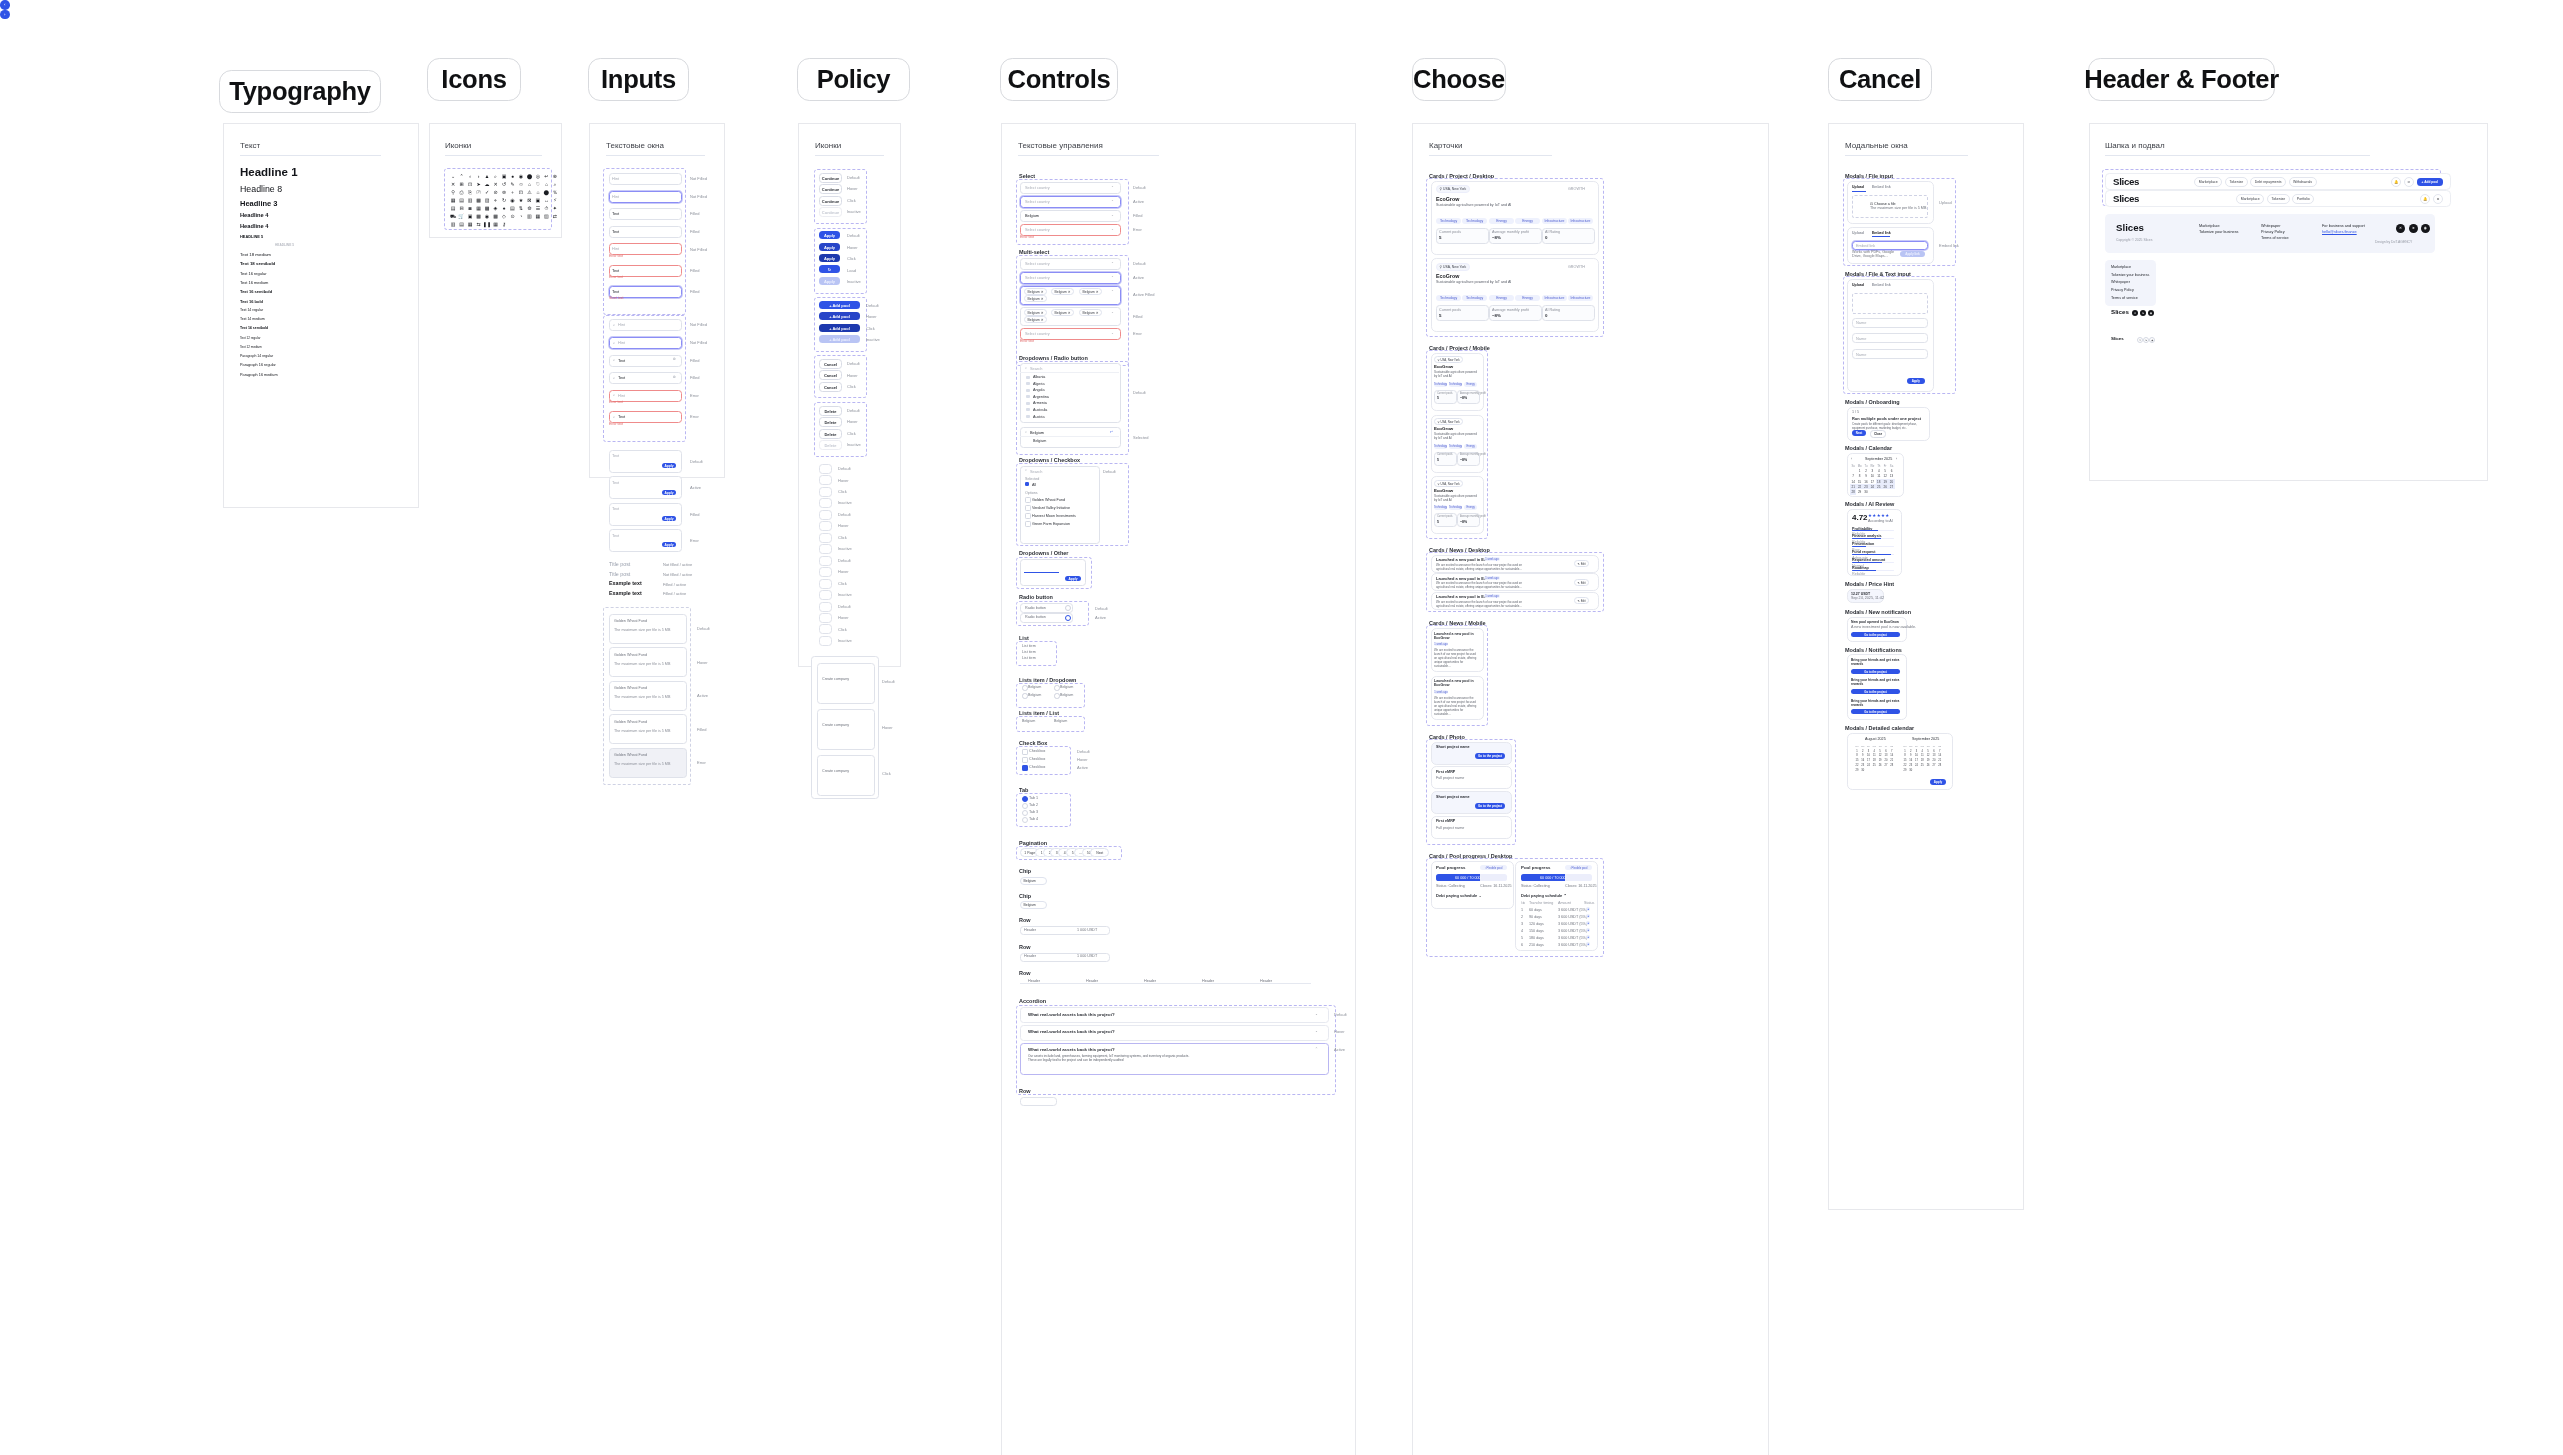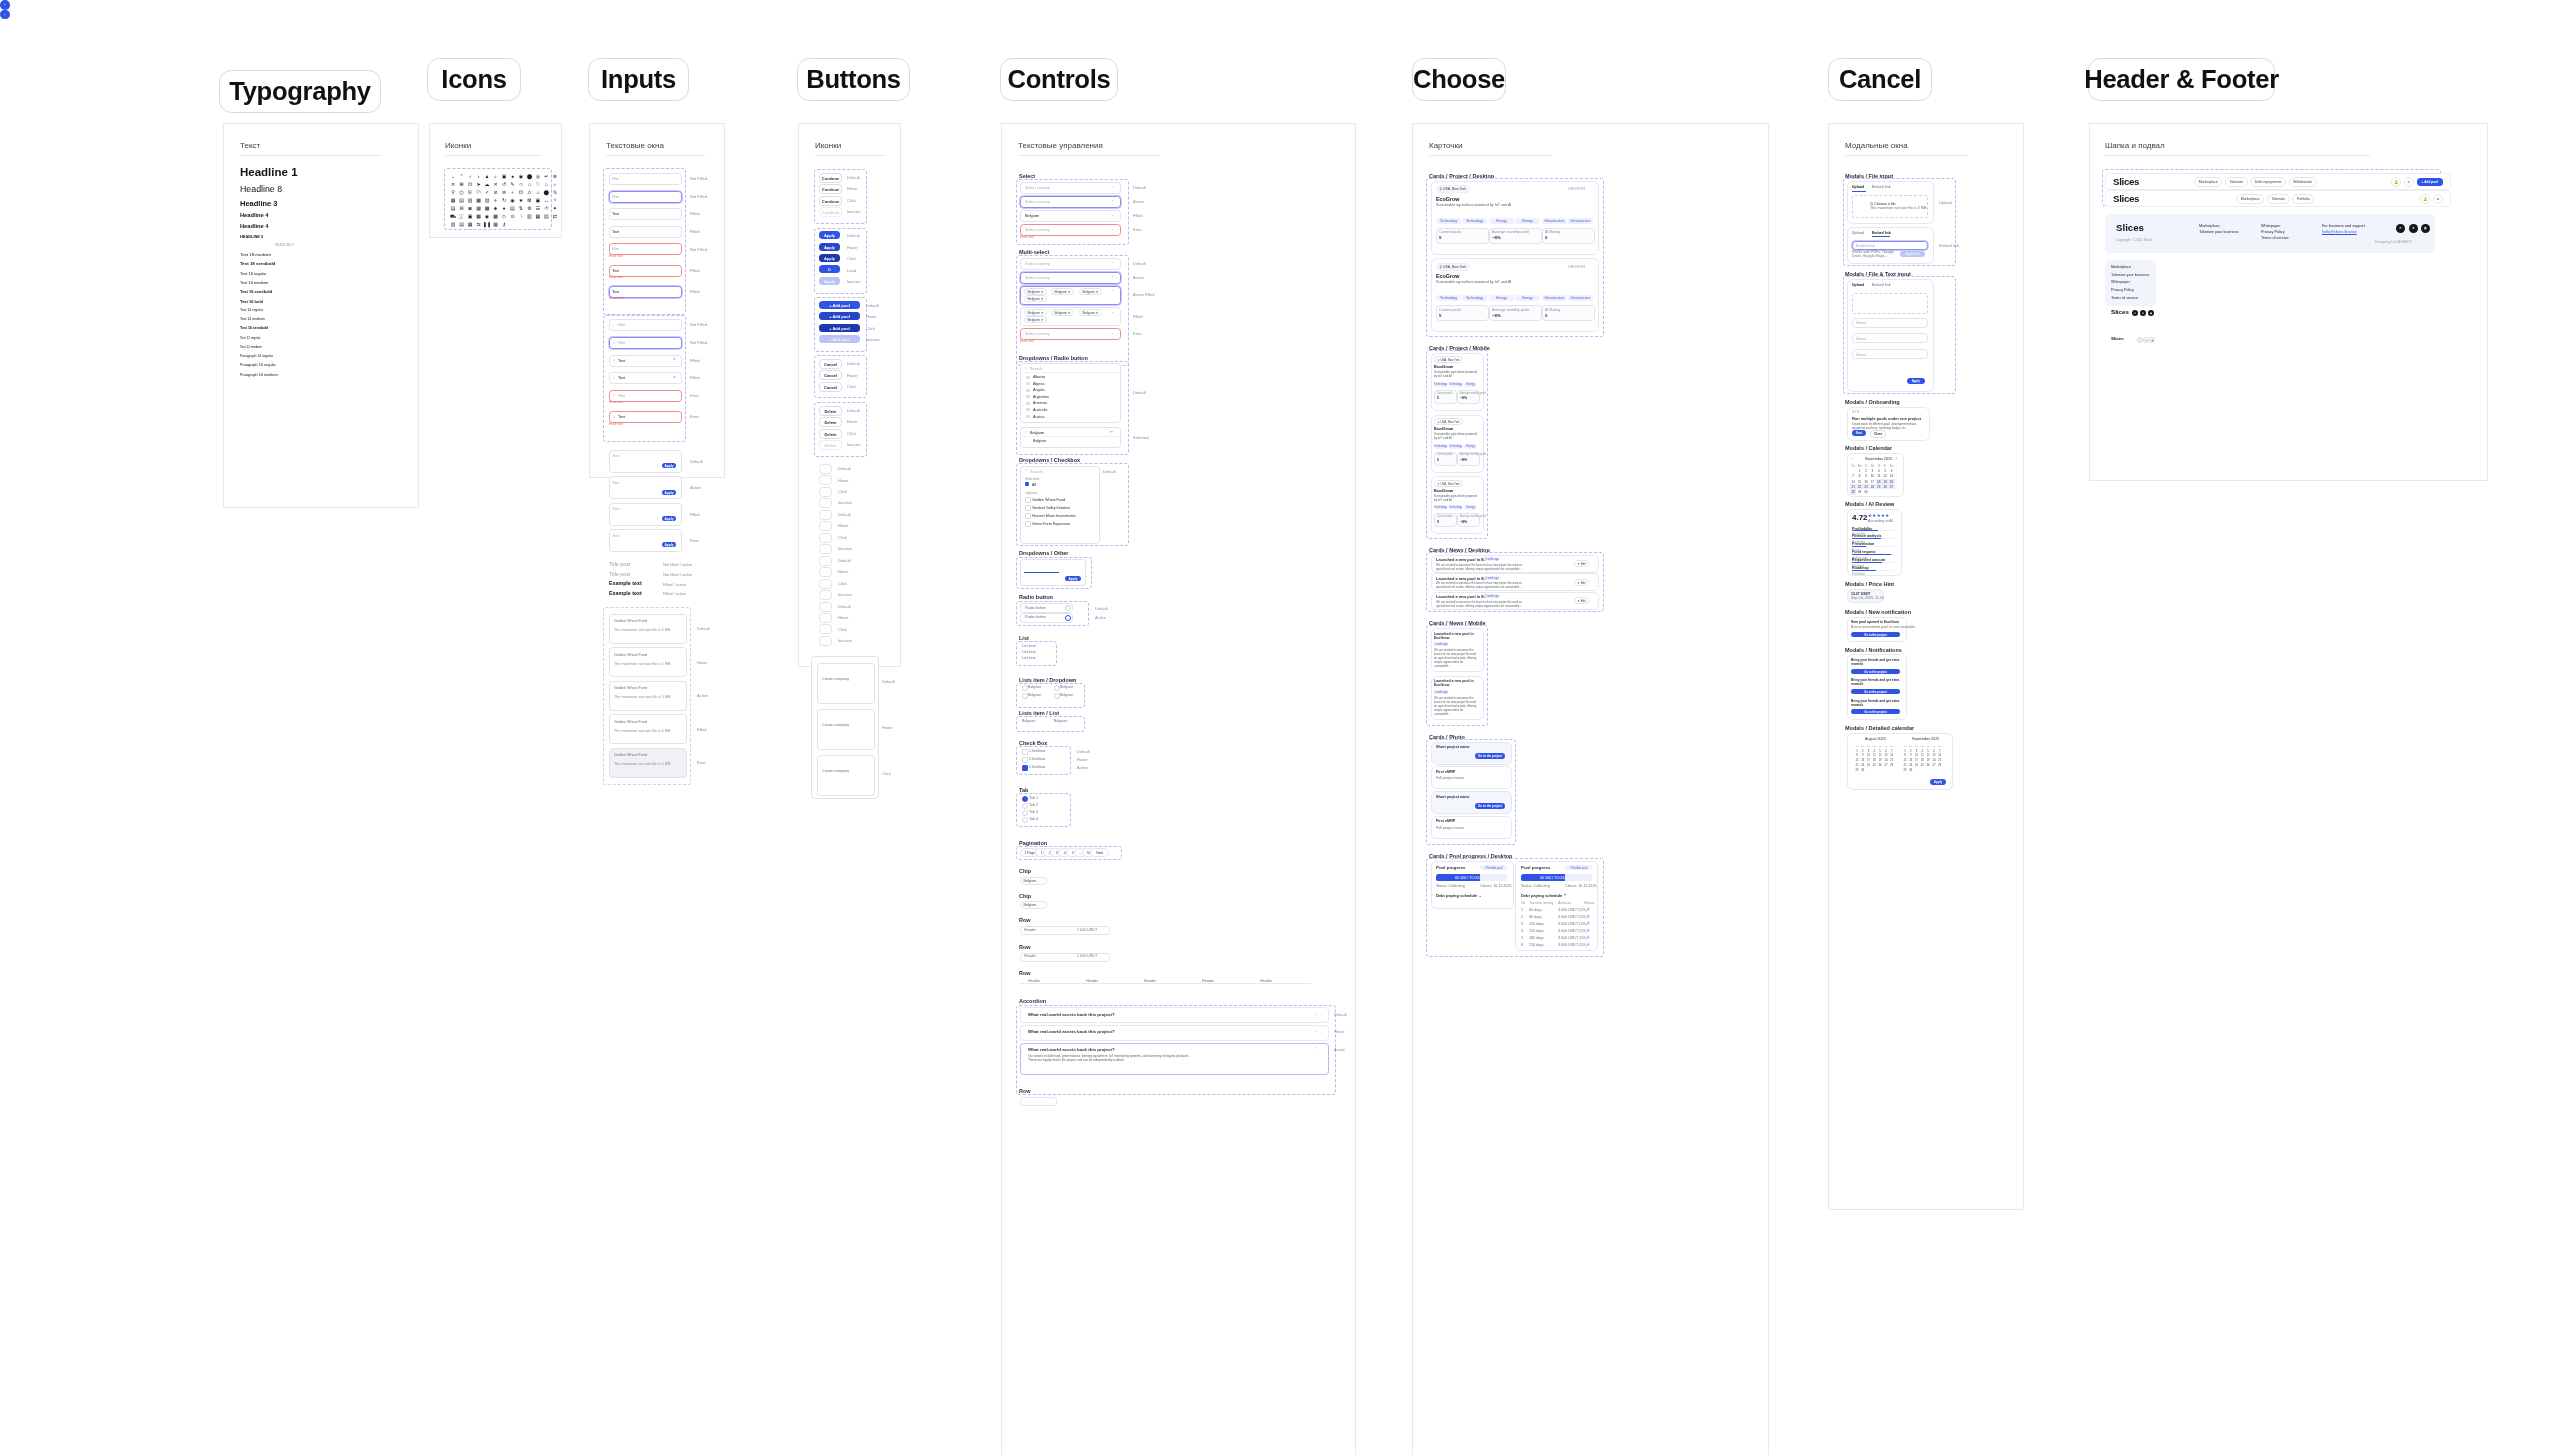--- a/index.html
+++ b/index.html
@@ -86,21 +86,21 @@
   <div class="pill" style="left:219px;top:50px;width:132px;margin-top:20px;">
       <span>Typography</span>
     </div>
   <div class="pill" style="left:427px;top:58px;width:64px;">
       <span>Icons</span>
     </div>
   <div class="pill" style="left:588px;top:58px;width:71px;">
       <span>Inputs</span>
     </div>
   <div class="pill" style="left:797px;top:58px;width:83px;">
-      <span>Buttons</span>
+      <span>Policy</span>
     </div>
   <div class="pill" style="left:1000px;top:58px;width:88px;">
       <span>Controls</span>
     </div>
   <div class="pill" style="left:1412px;top:58px;width:64px;">
       <span>Choose</span>
     </div>
   <div class="pill" style="left:1828px;top:58px;width:74px;">
       <span>Cancel</span>
     </div>

